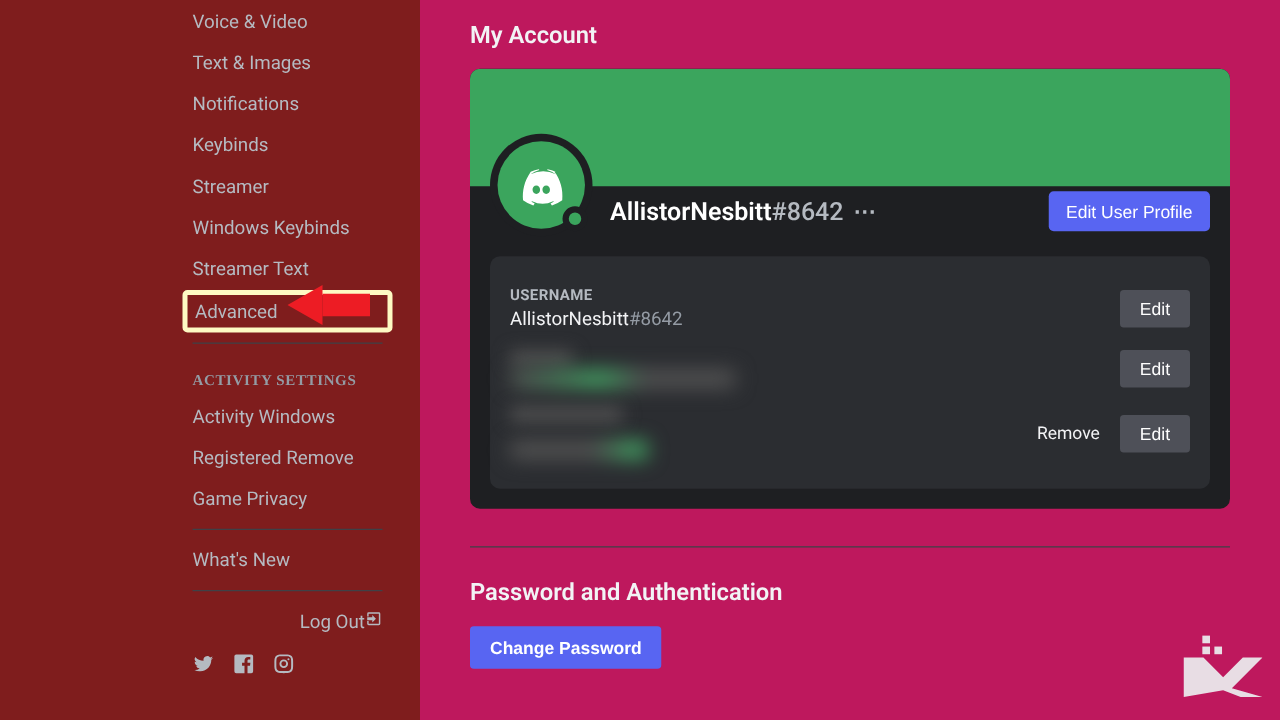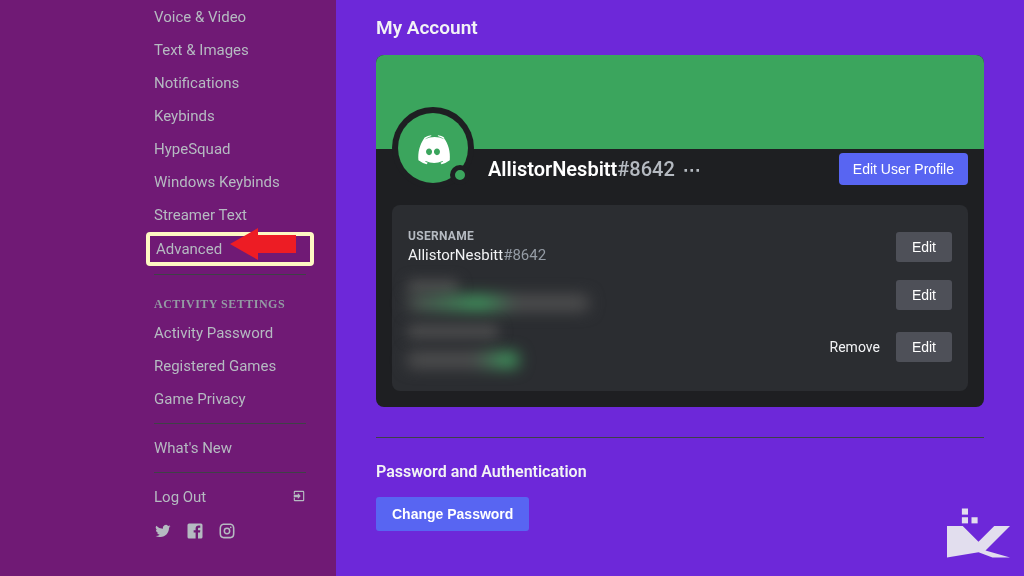--- a/index.html
+++ b/index.html
@@ -7,21 +7,21 @@
       font-family: -apple-system, BlinkMacSystemFont, "Segoe UI", Roboto, Helvetica, Arial, sans-serif;
       background: #1e1f22;
       color: #dbdee1;
       width: 1024px;
       height: 576px;
       overflow: hidden;
       display: flex;
     }
     .sidebar {
       width: 336px;
-      background: #701a75;
+      background: #7f1d1d;
       padding: 0 12px 0 0;
       overflow-y: auto;
     }
     .sidebar-inner {
       padding-left: 146px;
       padding-right: 10px;
     }
     .sidebar-item {
       padding: 7px 8px;
       color: #b5bac1;
@@ -62,37 +62,37 @@
       border-bottom: 16px solid transparent;
       border-right: 28px solid #ed1c24;
     }
     .arrow-body {
       width: 38px; height: 18px;
       background: #ed1c24;
     }
     .logout-row {
       display: flex;
       align-items: center;
-      justify-content: space-between;
+      justify-content: flex-end;
     }
     .logout-icon {
       color: #b5bac1;
       font-size: 14px;
     }
     .social-icons {
       display: flex;
       gap: 14px;
       padding: 8px 8px;
       color: #b5bac1;
     }
     .social-icons svg { width: 18px; height: 18px; fill: #b5bac1; }
 
     .main {
       flex: 1;
-      background: #6d28d9;
+      background: #be185d;
       padding: 16px 40px 16px 40px;
       overflow: hidden;
       position: relative;
     }
     .page-title {
       color: #f2f3f5;
       font-size: 19px;
       font-weight: 600;
       margin-bottom: 16px;
     }
@@ -236,21 +236,21 @@
       border-radius: 3px;
       margin-top: 16px;
     }
     .section-divider {
       height: 1px;
       background: #3f4147;
       margin: 30px 0 24px 0;
     }
     .section-title {
       color: #f2f3f5;
-      font-size: 16px;
+      font-size: 19px;
       font-weight: 600;
       margin-bottom: 16px;
     }
     .btn-primary {
       background: #5865f2;
       color: #fff;
       border: none;
       padding: 9px 16px;
       border-radius: 3px;
       font-size: 14px;
@@ -269,28 +269,28 @@
   </style>
 </head>
 <body>
 
 <div class="sidebar">
   <div class="sidebar-inner">
     <div class="sidebar-item">Voice &amp; Video</div>
     <div class="sidebar-item">Text &amp; Images</div>
     <div class="sidebar-item">Notifications</div>
     <div class="sidebar-item">Keybinds</div>
-    <div class="sidebar-item">HypeSquad</div>
+    <div class="sidebar-item">Streamer</div>
     <div class="sidebar-item">Windows Keybinds</div>
     <div class="sidebar-item">Streamer Text</div>
     <div class="sidebar-item highlighted">Advanced</div>
     <div class="sidebar-divider"></div>
     <div class="sidebar-header">ACTIVITY SETTINGS</div>
-    <div class="sidebar-item">Activity Password</div>
-    <div class="sidebar-item">Registered Games</div>
+    <div class="sidebar-item">Activity Windows</div>
+    <div class="sidebar-item">Registered Remove</div>
     <div class="sidebar-item">Game Privacy</div>
     <div class="sidebar-divider"></div>
     <div class="sidebar-item">What's New</div>
     <div class="sidebar-divider"></div>
     <div class="sidebar-item logout-row">
       <span>Log Out</span>
       <span class="logout-icon">
         <svg width="14" height="14" viewBox="0 0 24 24" fill="currentColor">
             <path d="M10 17l5-5-5-5v3H3v4h7v3zm9-14H5a2 2 0 00-2 2v4h2V5h14v14H5v-4H3v4a2 2 0 002 2h14a2 2 0 002-2V5a2 2 0 00-2-2z"></path>
           </svg>

